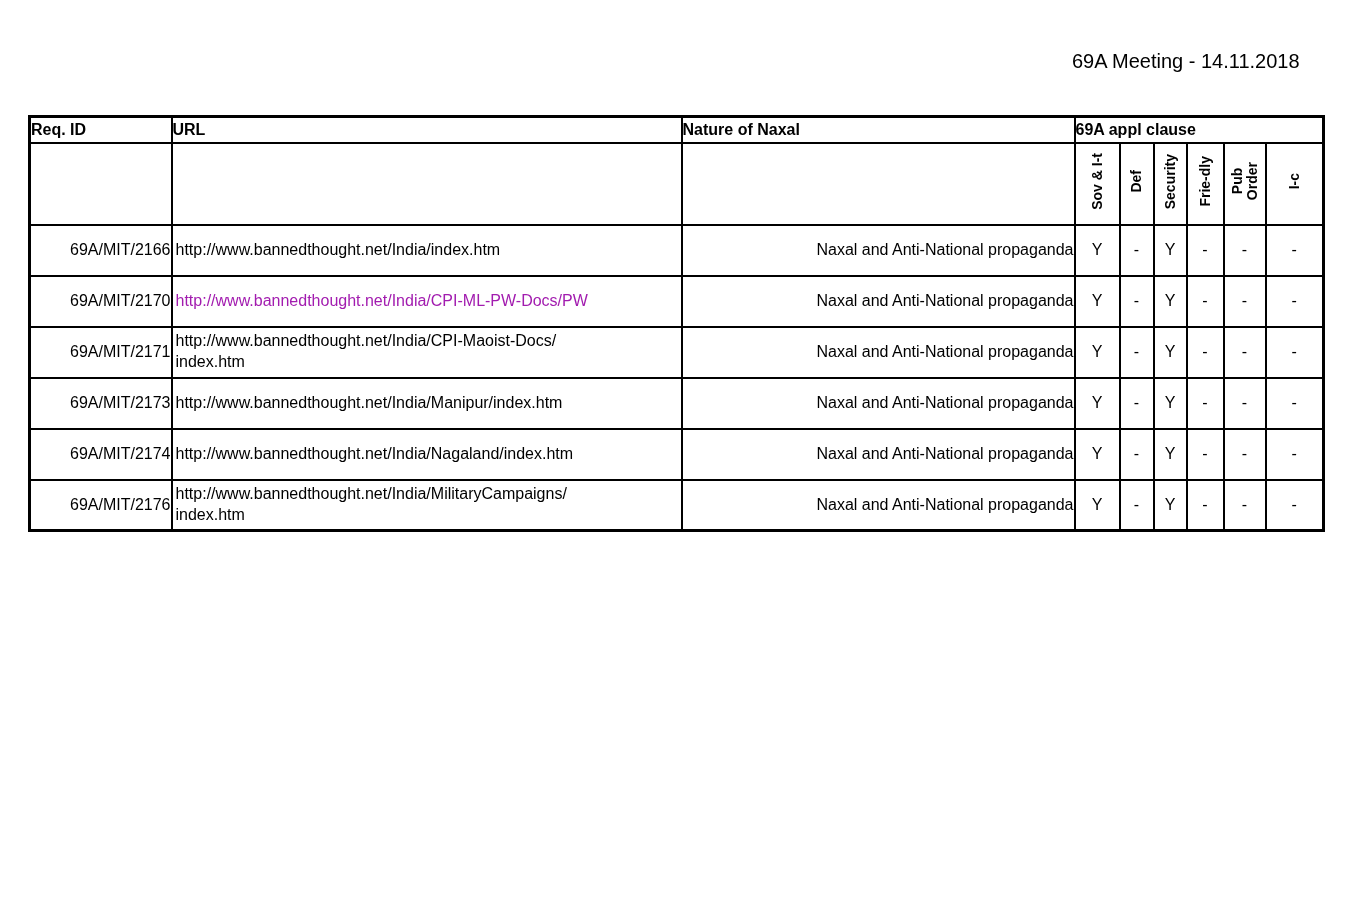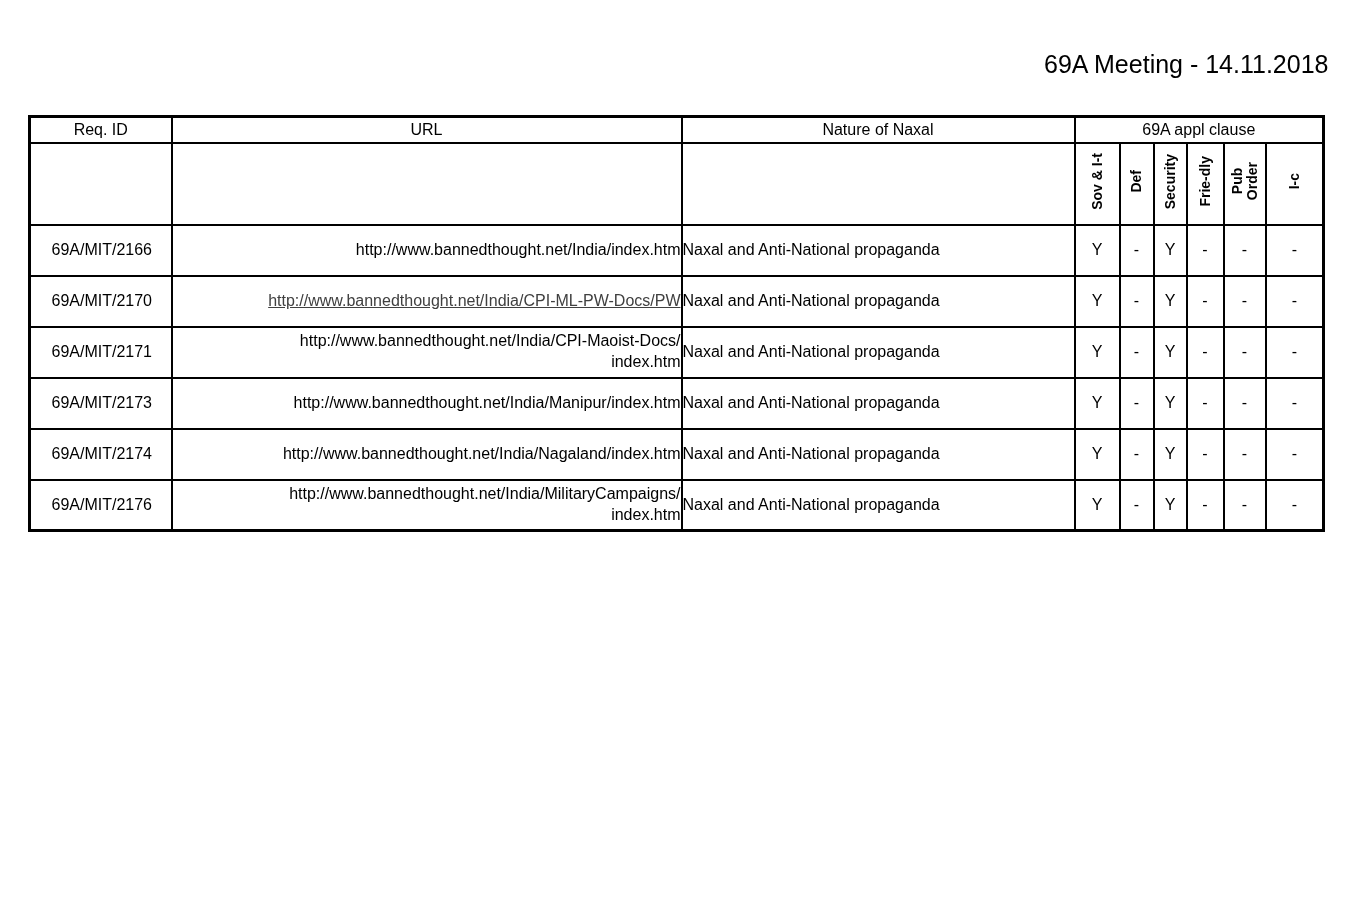--- a/index.html
+++ b/index.html
@@ -11,65 +11,65 @@
     color: #000000;
   }
   .page {
     position: relative;
     width: 1354px; height: 899px;
     background: #ffffff;
     overflow: hidden;
   }
   .doc-title {
     position: absolute;
-    left: 1044px; top: 50px;
-    font-size: 25px;
+    left: 1072px; top: 50px;
+    font-size: 20px;
     letter-spacing: 0px;
     white-space: nowrap;
   }
   table.main-table {
     position: absolute;
     left: 28px; top: 115px;
     width: 1294px;
     border-collapse: collapse;
     table-layout: fixed;
     border: 3px solid #000;
   }
   .main-table th, .main-table td {
     border: 2px solid #000;
     padding: 0;
     overflow: hidden;
   }
   tr.hrow1 th {
     height: 26px;
     font-size: 16px;
-    font-weight: normal;
-    text-align: center;
+    font-weight: bold;
+    text-align: left;
     vertical-align: middle;
   }
   tr.hrow2 th { height: 82px; vertical-align: middle; text-align: center; }
   .vtext {
     display: inline-block;
     writing-mode: vertical-rl;
     transform: rotate(180deg);
     font-size: 14px;
     font-weight: bold;
     line-height: 1.05;
     white-space: pre;
     max-height: 80px;
   }
   tr.data td {
     height: 51px;
     font-size: 16px;
     vertical-align: middle;
   }
-  td.reqid { text-align: center; padding-left: 2px; white-space: nowrap; }
-  td.urlc  { text-align: right; padding-left: 14px; white-space: pre-wrap; line-height: 1.3; word-break: keep-all; }
+  td.reqid { text-align: right; padding-left: 2px; white-space: nowrap; }
+  td.urlc  { text-align: left; padding-left: 3px; white-space: pre-wrap; line-height: 1.3; word-break: keep-all; }
   td.urlc.link { white-space: pre; color: #1f2b63; }
-  td.nat   { text-align: left; }
+  td.nat   { text-align: right; }
   td.cl    { text-align: center; }
 </style>
 </head>
 <body>
 
 <div class="page">
 
   <div class="doc-title">69A Meeting - 14.11.2018</div>
 
   <table class="main-table">
@@ -116,21 +116,21 @@
       <td class="cl">-</td>
       <td class="cl">-</td>
       <td class="cl">-</td>
     </tr>
 
 
 
 
     <tr class="data">
       <td class="reqid">69A/MIT/2170</td>
-      <td class="urlc link" style="color: #404040; text-decoration: underline;">http://www.bannedthought.net/India/CPI-ML-PW-Docs/PW</td>
+      <td class="urlc link" style="color: #a21caf;">http://www.bannedthought.net/India/CPI-ML-PW-Docs/PW</td>
       <td class="nat">Naxal and Anti-National propaganda</td>
       <td class="cl">Y</td>
       <td class="cl">-</td>
       <td class="cl">Y</td>
       <td class="cl">-</td>
       <td class="cl">-</td>
       <td class="cl">-</td>
     </tr>
 
     <tr class="data">

